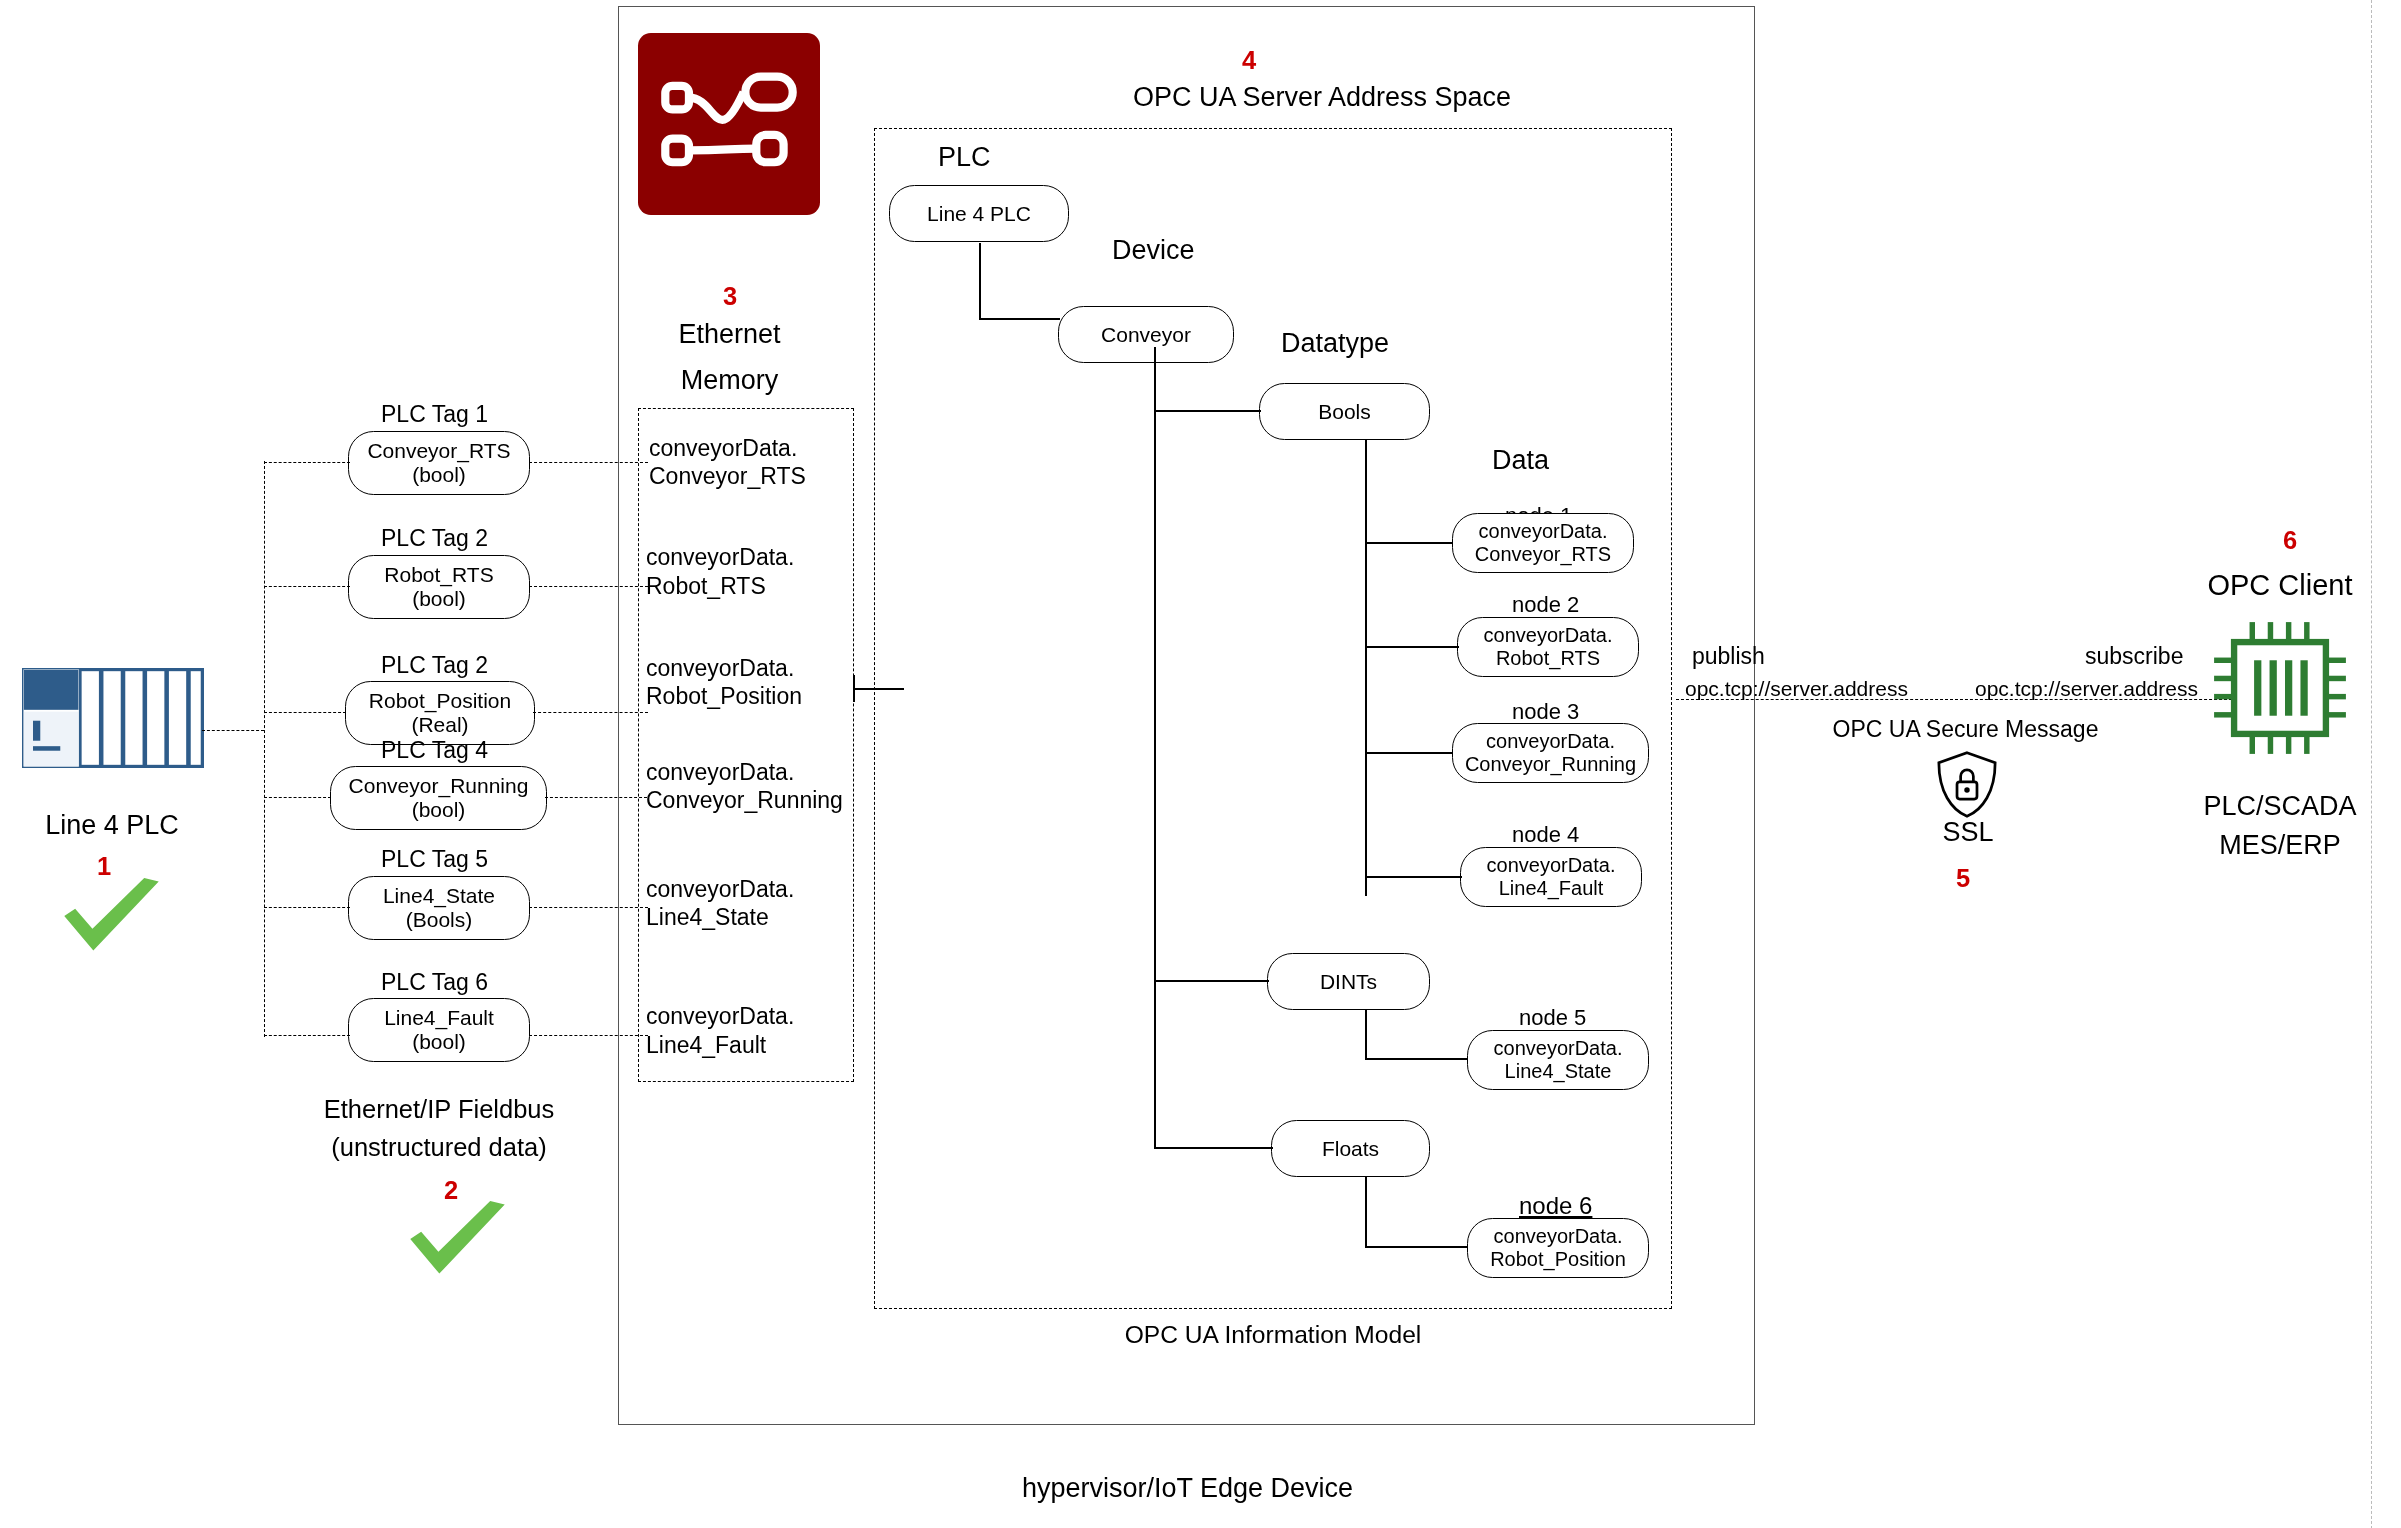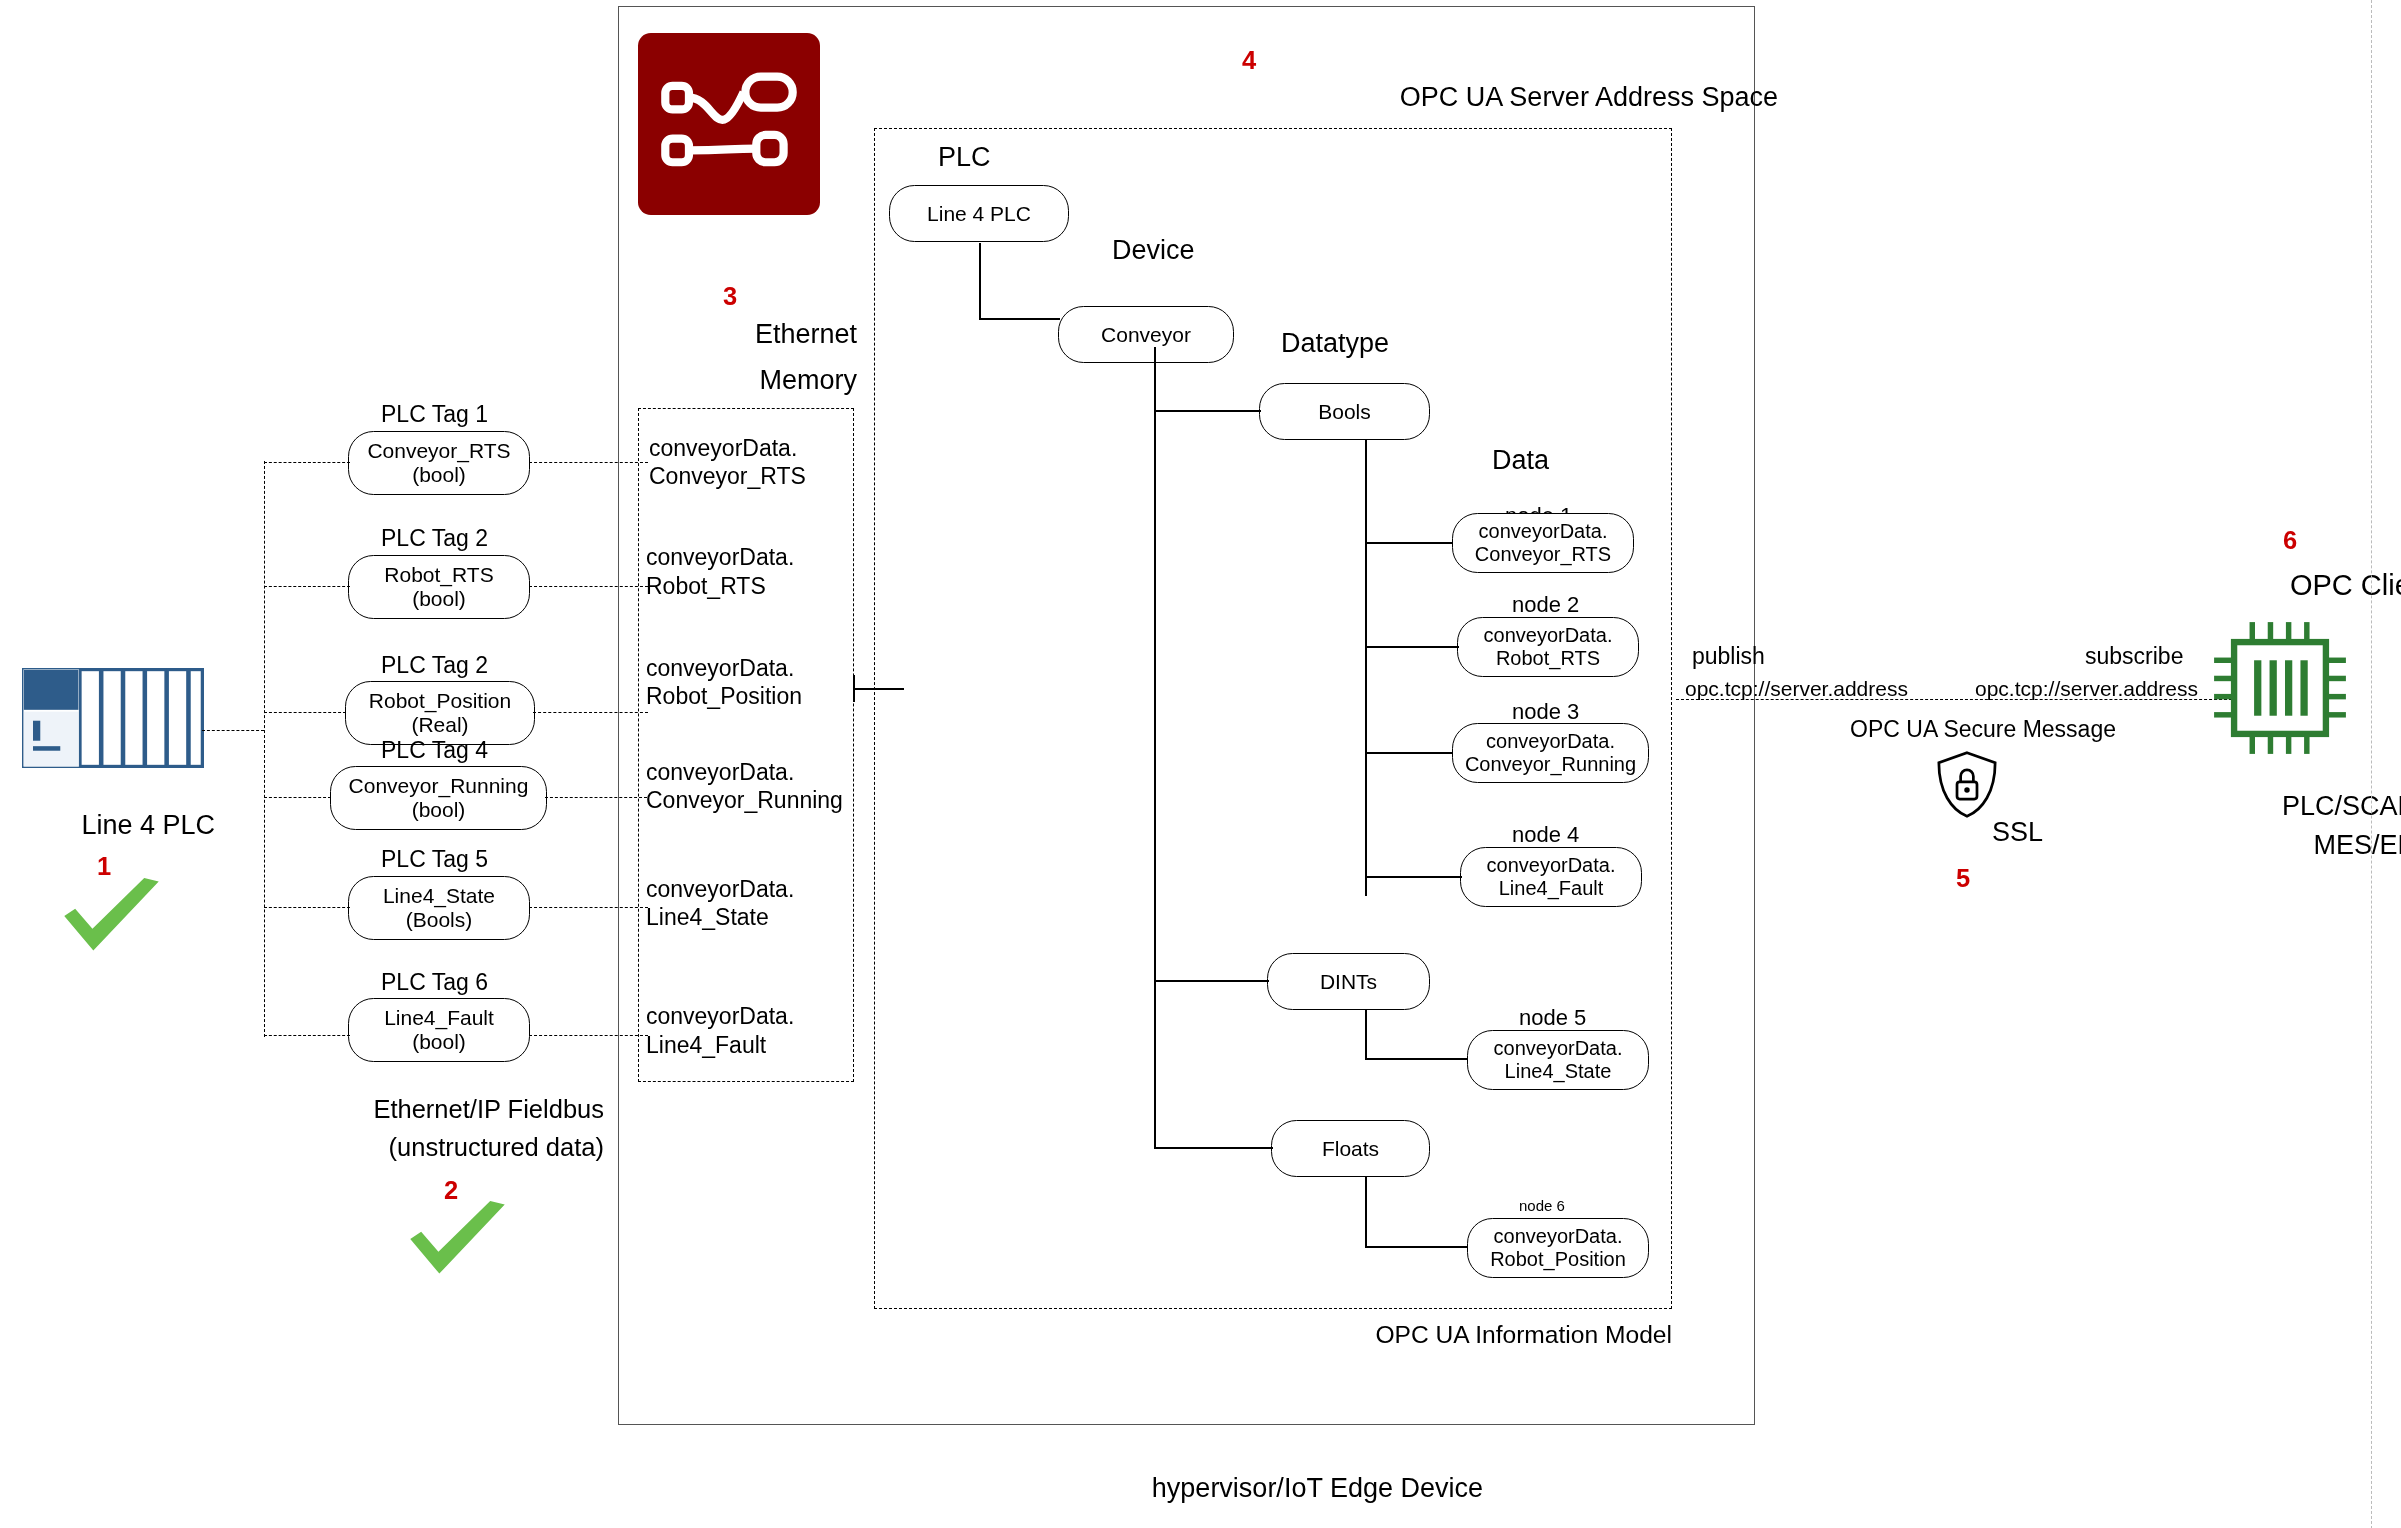--- a/index.html
+++ b/index.html
@@ -19,21 +19,21 @@
     background: #ffffff;
   }
   .abs { position: absolute; }
   .txt {
     position: absolute;
     font-size: 23px;
     line-height: 27px;
     color: #000000;
     white-space: pre;
   }
-  .txt.center { text-align: right; }
+  .txt.center { text-align: center; }
   .num {
     position: absolute;
     color: #cc0000;
     font-weight: bold;
     font-size: 25.5px;
     line-height: 27px;
   }
   .pill {
     position: absolute;
     border: 1.8px solid #000000;
@@ -190,21 +190,21 @@
     <span>conveyorData.</span>
     <span>Line4_Fault</span>
   </div>
 
   <div class="txt" style="left:1519px; top:1004px; font-size:22px;">node 5</div>
   <div class="pill small" style="left:1467px; top:1030px; width:182px; height:60px; flex-direction:column;">
     <span>conveyorData.</span>
     <span>Line4_State</span>
   </div>
 
-  <div class="txt" style="left:1519px; top:1192px; font-size:15px;">node 6</div>
+  <div class="txt" style="left:1519px; top:1192px; font-size:24px;text-decoration:underline;">node 6</div>
   <div class="pill small" style="left:1467px; top:1218px; width:182px; height:60px; flex-direction:column;">
     <span>conveyorData.</span>
     <span>Robot_Position</span>
   </div>
 
   <div class="line vline" style="left:1365px; top:440px; height:456px;"></div>
   <div class="line hline" style="left:1365px; top:542px; width:88px;"></div>
   <div class="line hline" style="left:1365px; top:646px; width:94px;"></div>
   <div class="line hline" style="left:1365px; top:752px; width:88px;"></div>
   <div class="line hline" style="left:1365px; top:876px; width:97px;"></div>

